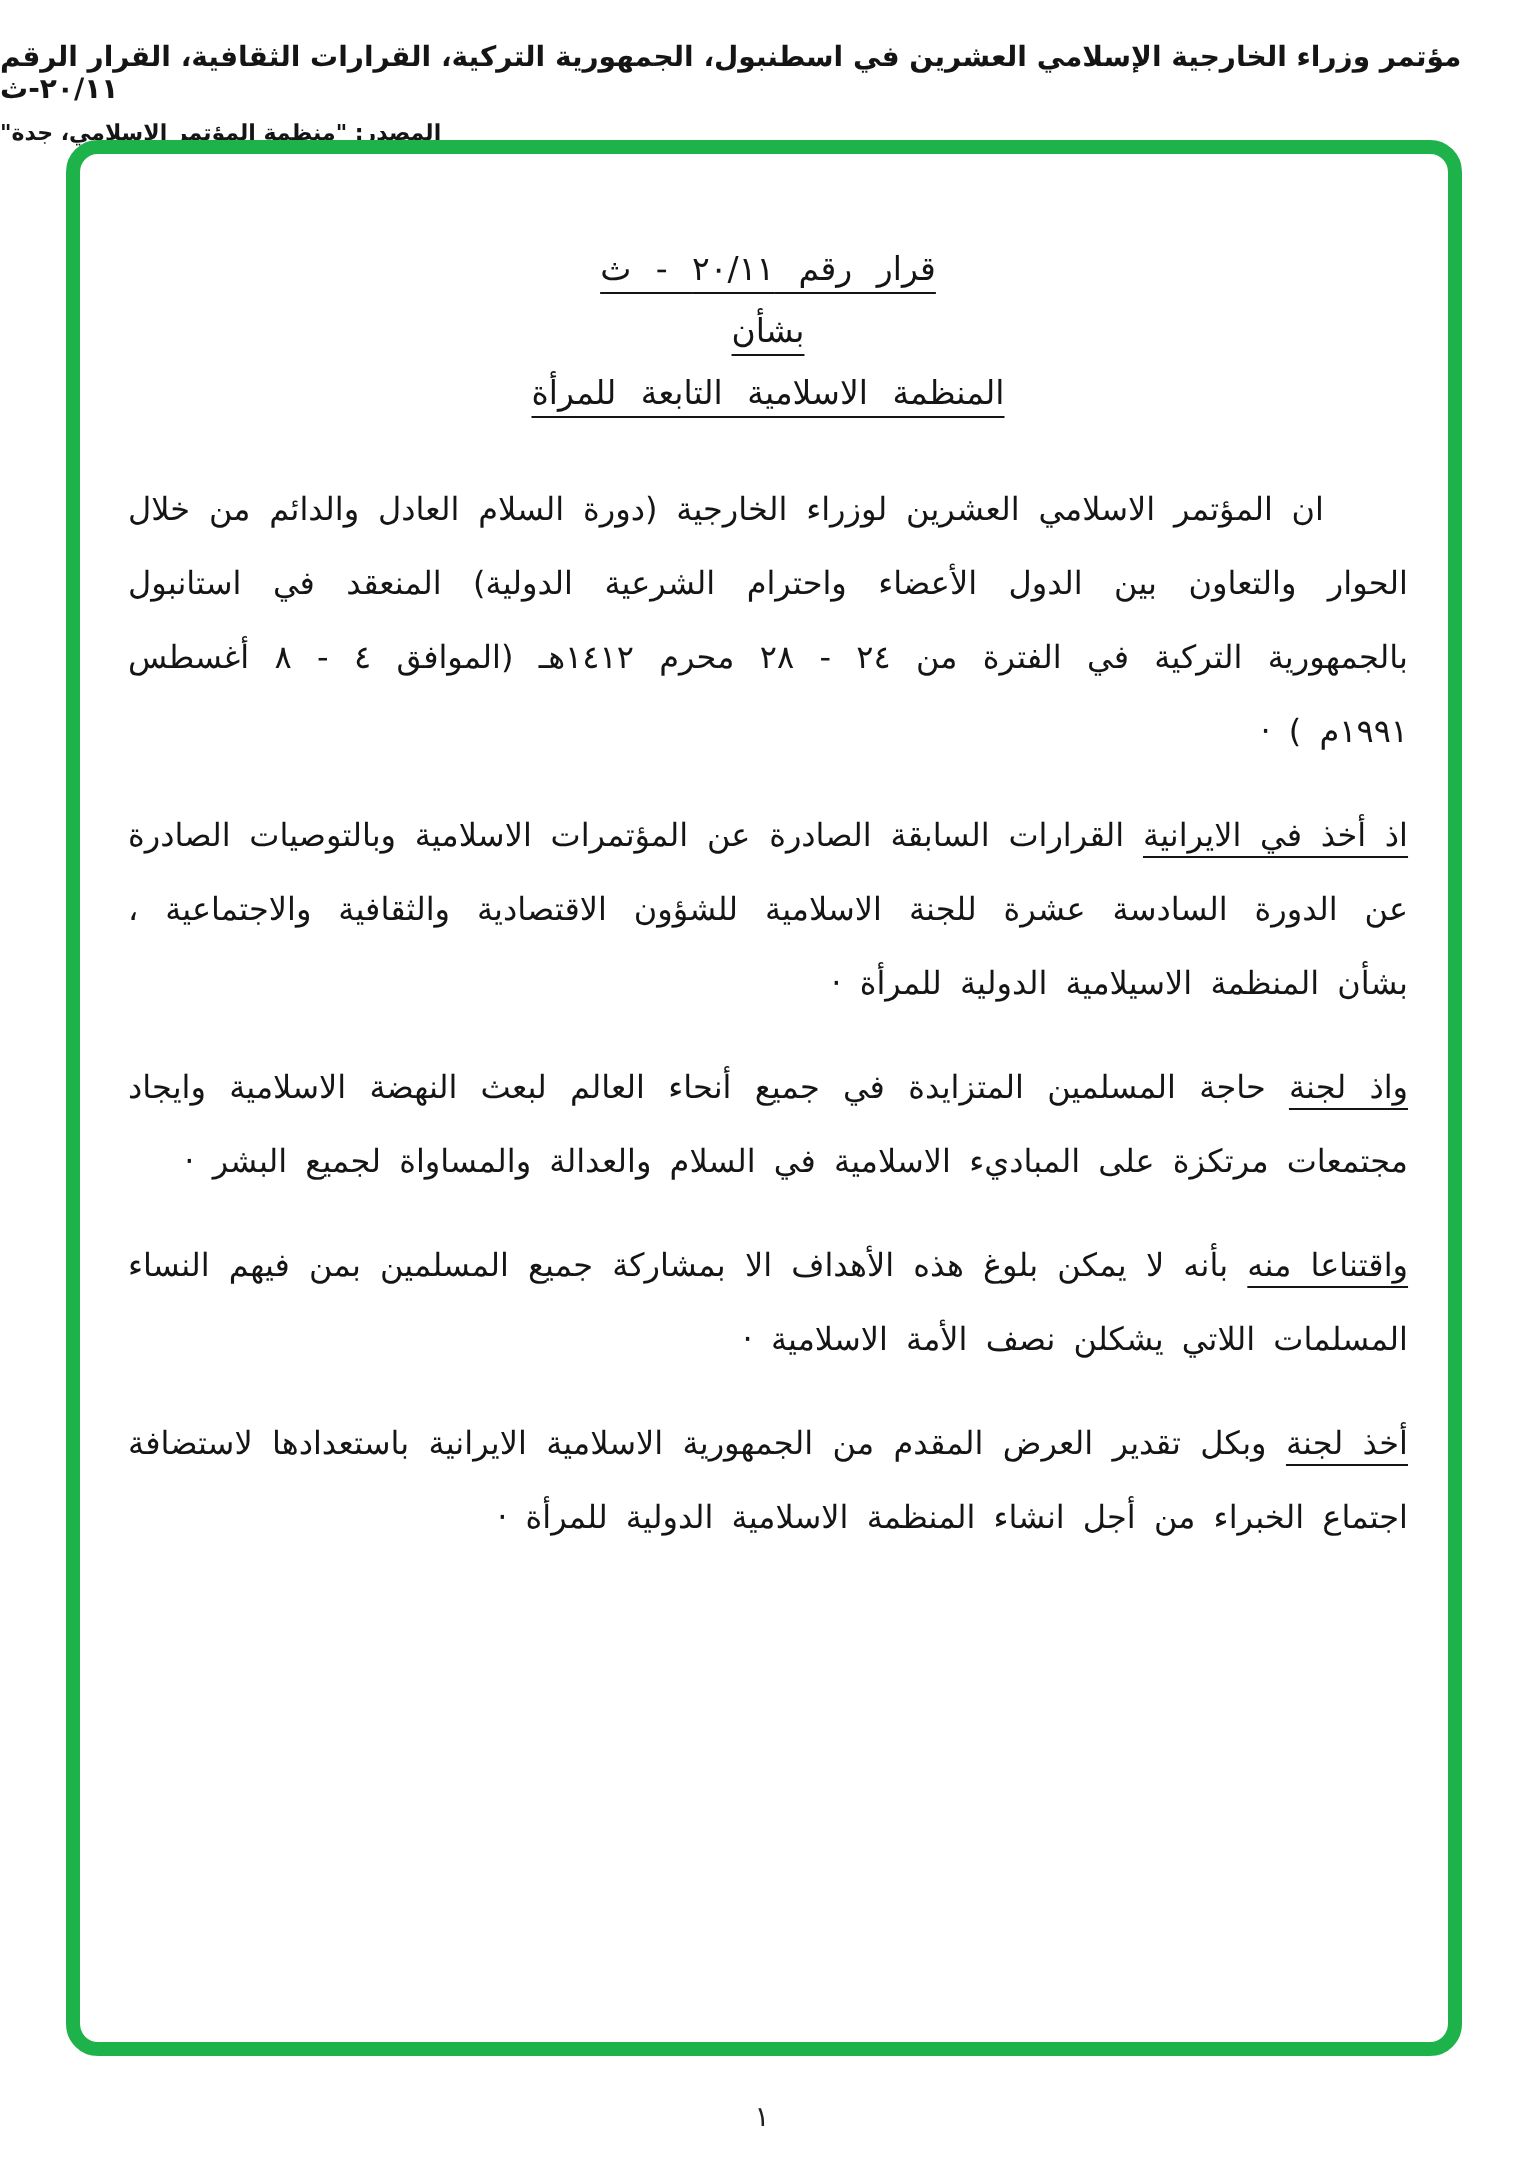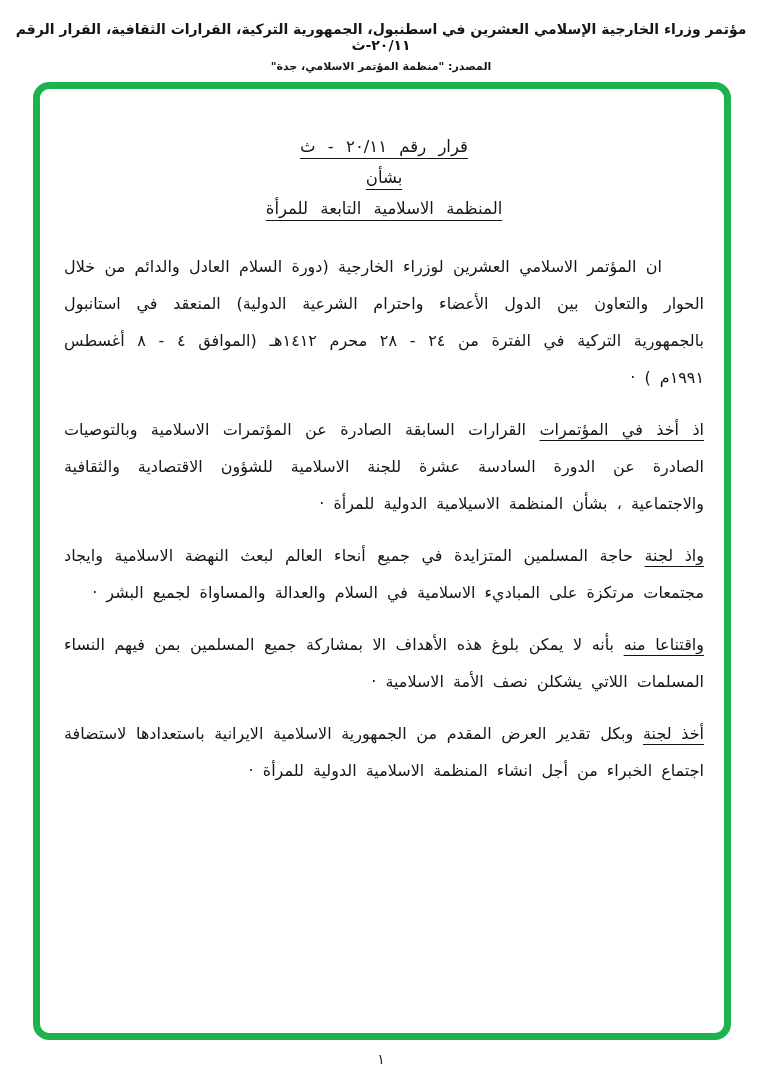--- a/index.html
+++ b/index.html
@@ -6,26 +6,26 @@
   html, body { background: #ffffff; }
   body {
     width: 762px; height: 1081px;
     position: relative;
     font-family: "DejaVu Sans", sans-serif;
     color: #151515;
     overflow: hidden;
   }
   .header {
     position: absolute; top: 21px; left: 0; right: 0;
-    text-align: center; direction: rtl;
+    text-align: left; direction: rtl;
   }
   .header-line1 { font-size: 14px; font-weight: bold; letter-spacing: 0; }
   .header-line2 { font-size: 11px; font-weight: bold; margin-top: 7px; }
   .frame {
-    position: absolute; top: 82px; left: 33px;
+    position: absolute; top: 70px; left: 33px;
     width: 698px; height: 958px;
     border: 7px solid var(--green, #1eb24a);
     border-radius: 16px;
     padding: 26px 20px 12px 24px;
     direction: rtl;
     overflow: hidden;
     background: #fff;
   }
   .title-block { text-align: center; margin-top: 22px; margin-bottom: 30px; }
   .title-line {
@@ -60,21 +60,21 @@
 
 <div class="frame">
   <div class="title-block">
     <div class="title-line">قرار رقم ٢٠/١١ - ث</div>
     <div class="title-line">بشأن</div>
     <div class="title-line">المنظمة الاسلامية التابعة للمرأة</div>
   </div>
 
   <p class="par indent"><span class="lead"></span><span>ان المؤتمر الاسلامي العشرين لوزراء الخارجية (دورة السلام العادل والدائم من خلال الحوار والتعاون بين الدول الأعضاء واحترام الشرعية الدولية) المنعقد في استانبول بالجمهورية التركية في الفترة من ٢٤ - ٢٨ محرم ١٤١٢هـ (الموافق ٤ - ٨ أغسطس ١٩٩١م ) ·</span></p>
 
-  <p class="par"><span class="lead">اذ أخذ في المؤتمرات</span><span> القرارات السابقة الصادرة عن المؤتمرات الاسلامية وبالتوصيات الصادرة عن الدورة السادسة عشرة للجنة الاسلامية للشؤون الاقتصادية والثقافية والاجتماعية ، بشأن المنظمة الاسيلامية الدولية للمرأة ·</span></p>
+  <p class="par"><span class="lead">اذ أخذ في الايرانية</span><span> القرارات السابقة الصادرة عن المؤتمرات الاسلامية وبالتوصيات الصادرة عن الدورة السادسة عشرة للجنة الاسلامية للشؤون الاقتصادية والثقافية والاجتماعية ، بشأن المنظمة الاسيلامية الدولية للمرأة ·</span></p>
 
   <p class="par"><span class="lead">واذ لجنة</span><span> حاجة المسلمين المتزايدة في جميع أنحاء العالم لبعث النهضة الاسلامية وايجاد مجتمعات مرتكزة على المباديء الاسلامية في السلام والعدالة والمساواة لجميع البشر ·</span></p>
 
   <p class="par"><span class="lead">واقتناعا منه</span><span>  بأنه لا يمكن بلوغ هذه الأهداف الا بمشاركة جميع المسلمين بمن فيهم النساء المسلمات اللاتي يشكلن نصف الأمة الاسلامية ·</span></p>
 
 
   <p class="par"><span class="lead">أخذ لجنة</span><span> وبكل تقدير العرض المقدم من الجمهورية الاسلامية الايرانية باستعدادها لاستضافة اجتماع الخبراء من أجل انشاء المنظمة الاسلامية الدولية للمرأة ·</span></p>
 </div>
 
 <div class="page-num">١</div>

